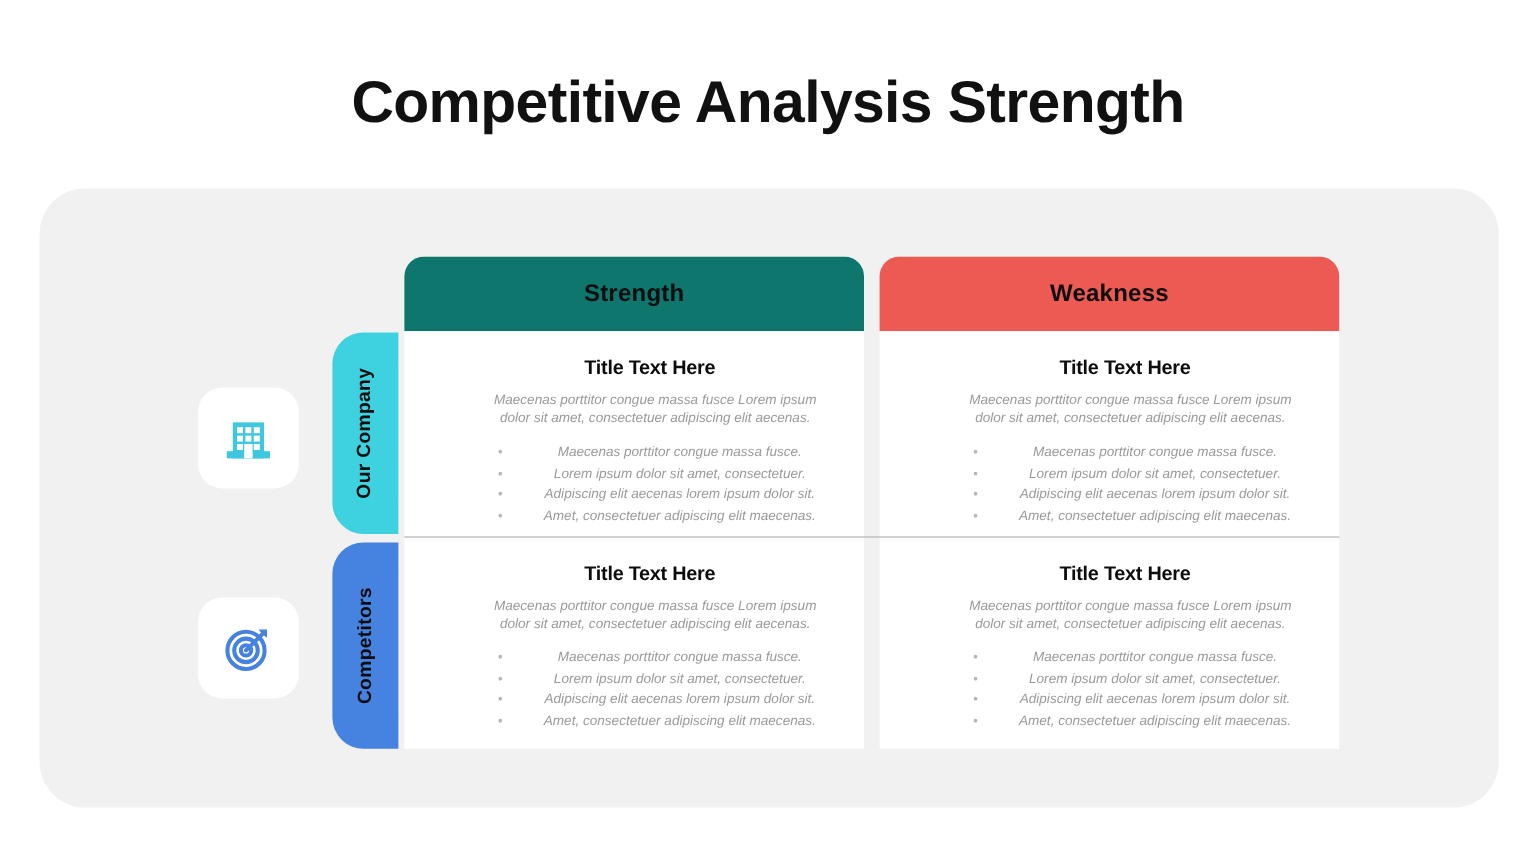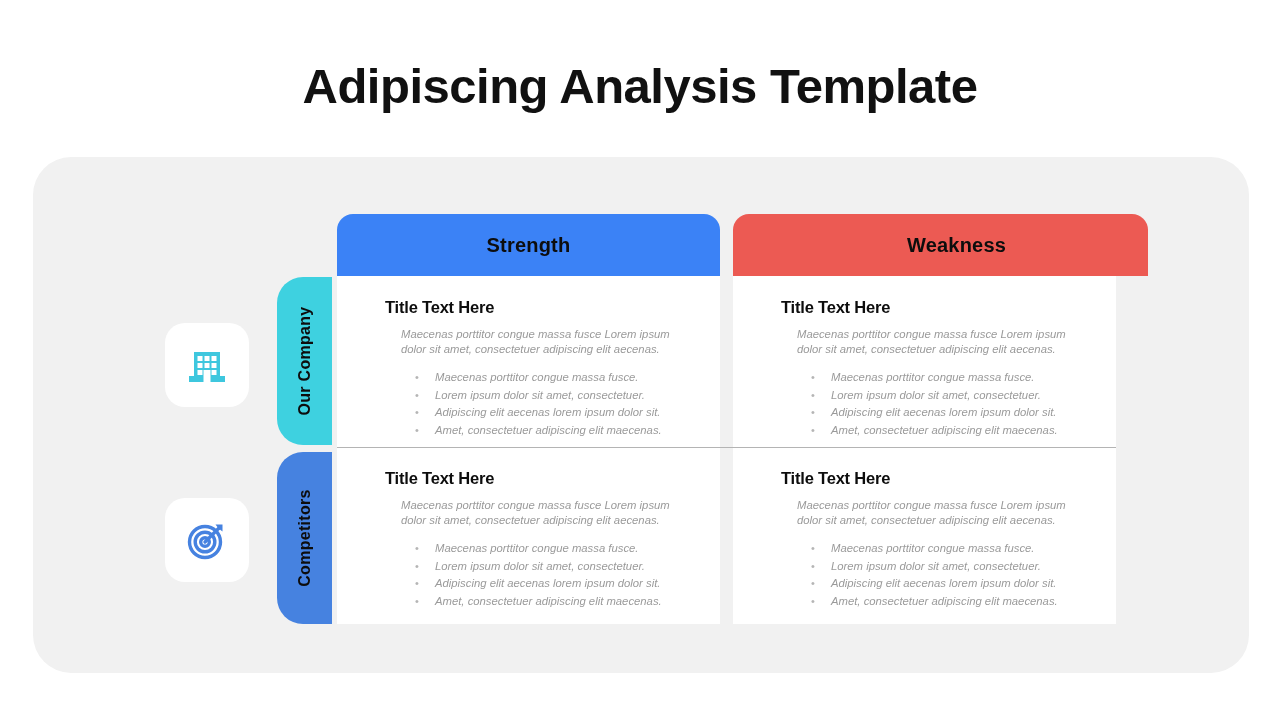--- a/index.html
+++ b/index.html
@@ -56,21 +56,21 @@
     border-radius: 16px 16px 0 0;
     display: flex;
     align-items: center;
     justify-content: center;
     font-size: 20px;
     font-weight: bold;
     color: #0d0d0d;
     letter-spacing: 0.2px;
   }
   .col-header.strength { left: 337px; top: 214px; width: 383px; }
-  .col-header.weakness { left: 733px; top: 214px; width: 383px; padding-left: 32px; }
+  .col-header.weakness { left: 733px; top: 214px; width: 383px; }
 
   
   .row-tab {
     position: absolute;
     width: 55px;
     border-radius: 26px 0 0 26px;
     display: flex;
     align-items: center;
     justify-content: center;
   }
@@ -84,20 +84,21 @@
   }
   .row-tab.our-company { left: 277px; top: 277px; height: 168px; }
   .row-tab.competitors { left: 277px; top: 452px; height: 172px; }
 
   
   .cell {
     position: absolute;
     background: #ffffff;
     box-sizing: border-box;
     padding: 22px 22px 10px 48px;
+    text-align: center;
   }
   .cell.r1c1 { left: 337px; top: 276px; width: 383px; height: 171px; }
   .cell.r1c2 { left: 733px; top: 276px; width: 383px; height: 171px; }
   .cell.r2c1 { left: 337px; top: 447px; width: 383px; height: 177px; }
   .cell.r2c2 { left: 733px; top: 447px; width: 383px; height: 177px; }
 
   .cell-title {
     font-size: 16.5px;
     font-weight: bold;
     color: #0d0d0d;
@@ -154,27 +155,27 @@
     display: flex;
     align-items: center;
     justify-content: center;
   }
   .icon-tile.company { left: 165px; top: 323px; }
   .icon-tile.target  { left: 165px; top: 498px; }
 </style>
 </head>
 <body>
 
-<div class="slide-title">Adipiscing Analysis Template</div>
+<div class="slide-title">Competitive Analysis Strength</div>
 
 <div class="panel"></div>
 
 <div class="matrix">
 
-  <div class="col-header strength" style="background:#3b82f6">
+  <div class="col-header strength" style="background:#0f766e">
     <span>Strength</span>
   </div>
   <div class="col-header weakness" style="background:#ec5a53">
     <span>Weakness</span>
   </div>
 
   <div class="row-tab our-company" style="background:#3ed1e0">
     <span>Our Company</span>
   </div>
   <div class="row-tab competitors" style="background:#4682e0">

